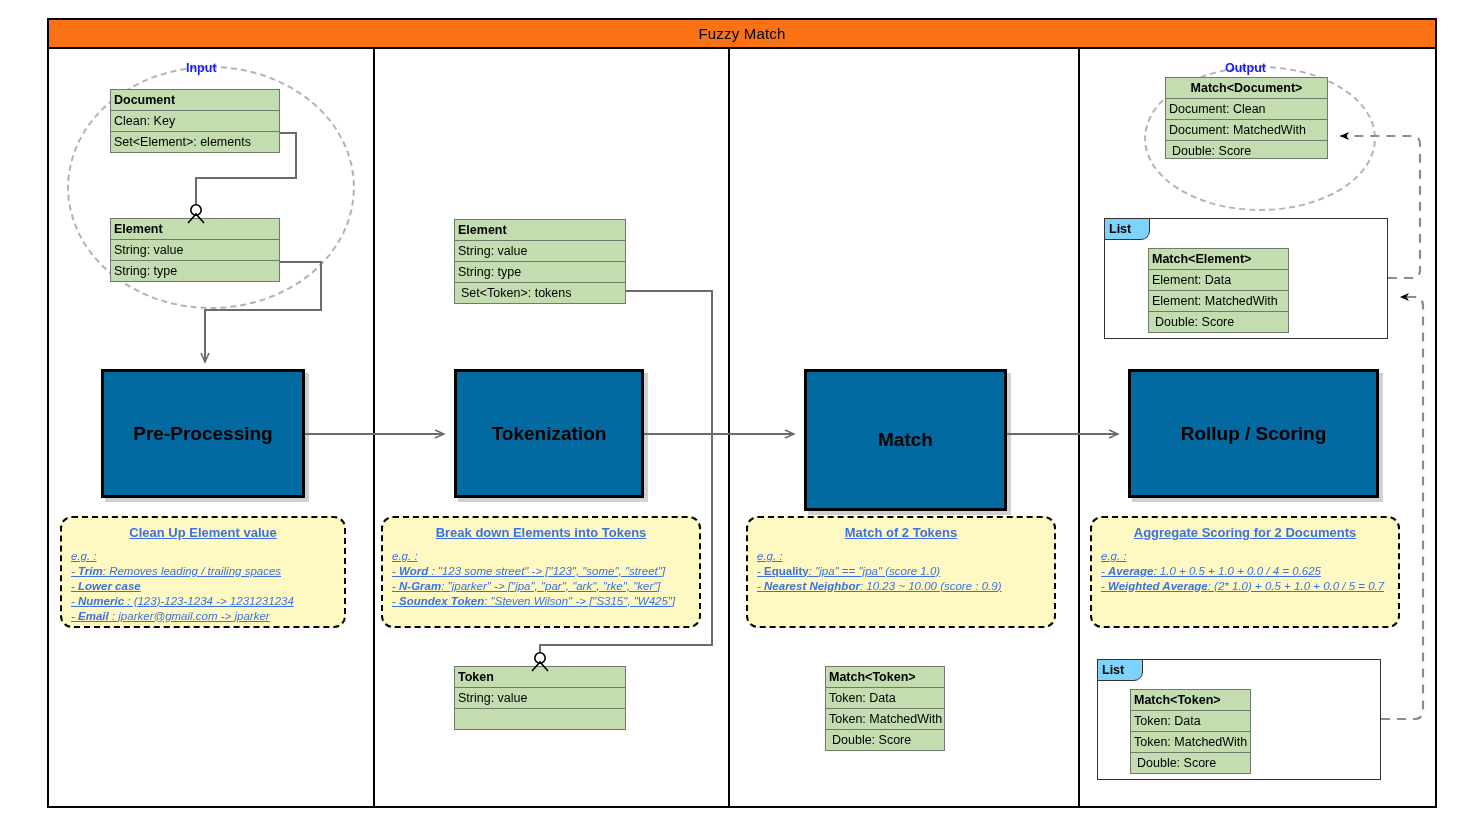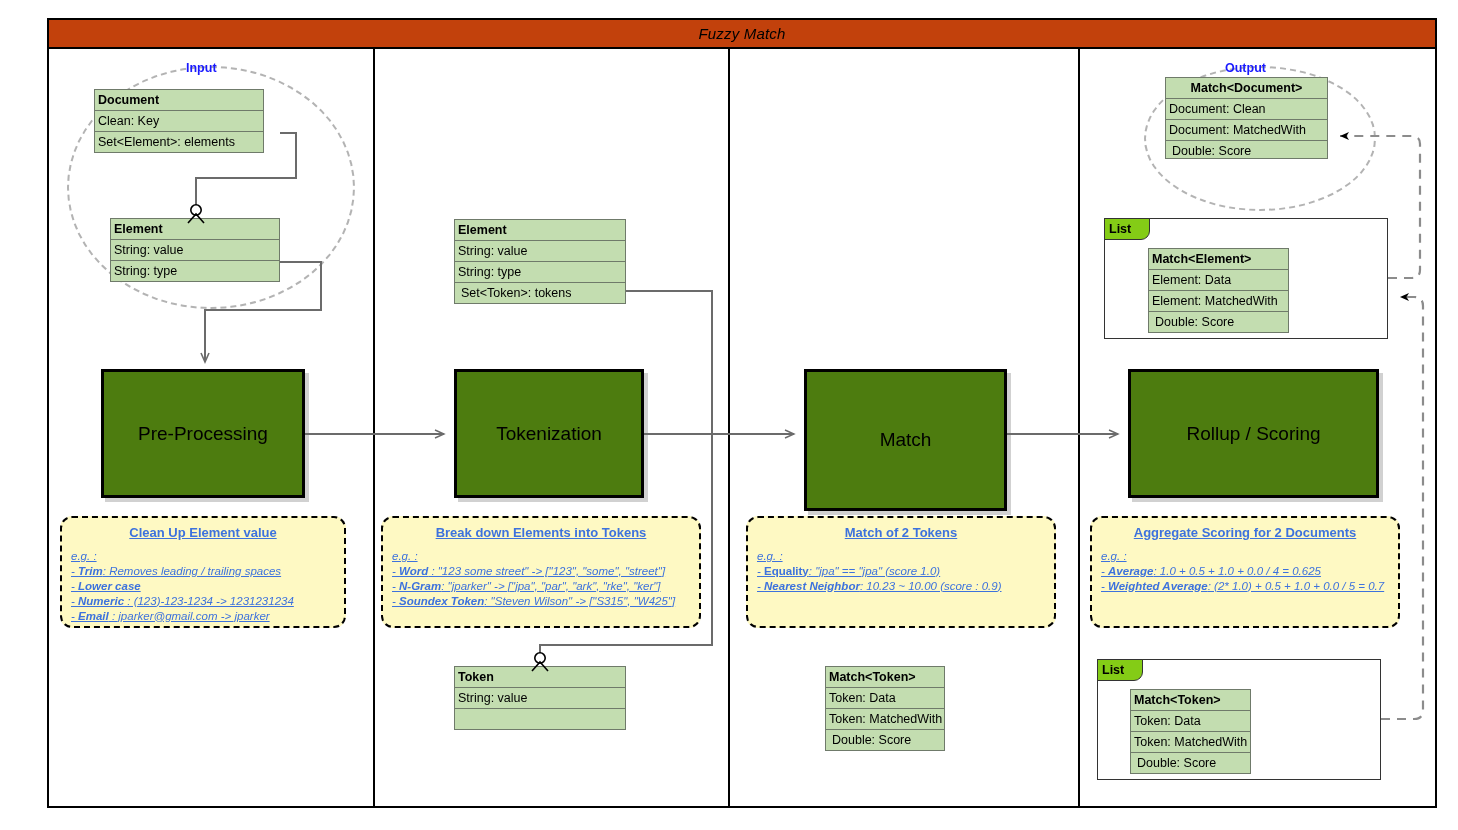--- a/index.html
+++ b/index.html
@@ -21,27 +21,26 @@
     left:47px; top:18px;
     width:1390px; height:790px;
     border:2px solid #000000;
     box-sizing:border-box;
     background:#ffffff;
   }
   .title-bar{
     position:absolute;
     left:49px; top:20px;
     width:1386px; height:29px;
-    background:#c2410c;
+    background:#f97316;
     border-bottom:2px solid #000000;
     box-sizing:border-box;
     display:flex; align-items:center; justify-content:center;
     font-size:15px; color:#000000;
     letter-spacing:.2px;
-    font-style:italic;
   }
   .lane-div{
     position:absolute;
     top:49px;
     width:2px;
     height:757px;
     background:#000000;
   }
   
   .uml{
@@ -62,25 +61,25 @@
     overflow:hidden;
   }
   .uml .row:last-child{border-bottom:none;}
   .uml .hd{font-weight:bold;}
   .uml .hd.center{text-align:center;}
   .uml .pad{padding-left:6px;}
   .uml .blank{}
   
   .proc{
     position:absolute;
-    background:#4d7c0f;
+    background:#0369a1;
     border:3px solid #000000;
     box-sizing:border-box;
     display:flex;align-items:center;justify-content:center;
-    font-weight:normal;
+    font-weight:bold;
     font-size:19px;
     color:#000000;
     box-shadow:4px 4px 0 0 rgba(0,0,0,.18);
   }
   
   .note{
     position:absolute;
     border:2.5px dashed #000000;
     border-radius:12px;
     box-sizing:border-box;
@@ -114,21 +113,21 @@
   .listbox{
     position:absolute;
     border:1px solid #333333;
     box-sizing:border-box;
     background:#ffffff;
   }
   .listtab{
     position:absolute;
     left:-1px; top:-1px;
     width:46px;height:22px;
-    background:#84cc16;
+    background:#7dd3fc;
     border:1px solid #333333;
     border-bottom-right-radius:9px;
     box-sizing:border-box;
     font-weight:bold;
     font-size:12.5px;
     line-height:20px;
     padding-left:4px;
     color:#000000;
   }
   
@@ -158,21 +157,21 @@
 
   <div class="frame"></div>
   <div class="title-bar">Fuzzy Match</div>
   <div class="lane-div" style="left:373px;"></div>
   <div class="lane-div" style="left:728px;"></div>
   <div class="lane-div" style="left:1078px;"></div>
 
   <div class="ellipse" style="left:67px;top:66px;width:288px;height:243px;"></div>
   <div class="grp-label" style="left:186px;top:61px;">Input</div>
 
-  <div class="uml" style="left:94px;top:89px;width:170px;height:64px;">
+  <div class="uml" style="left:110px;top:89px;width:170px;height:64px;">
     <div class="row hd">Document</div>
     <div class="row">Clean: Key</div>
     <div class="row">Set&lt;Element&gt;: elements</div>
   </div>
 
   <div class="uml" style="left:110px;top:218px;width:170px;height:64px;">
     <div class="row hd">Element</div>
     <div class="row">String: value</div>
     <div class="row">String: type</div>
   </div>

